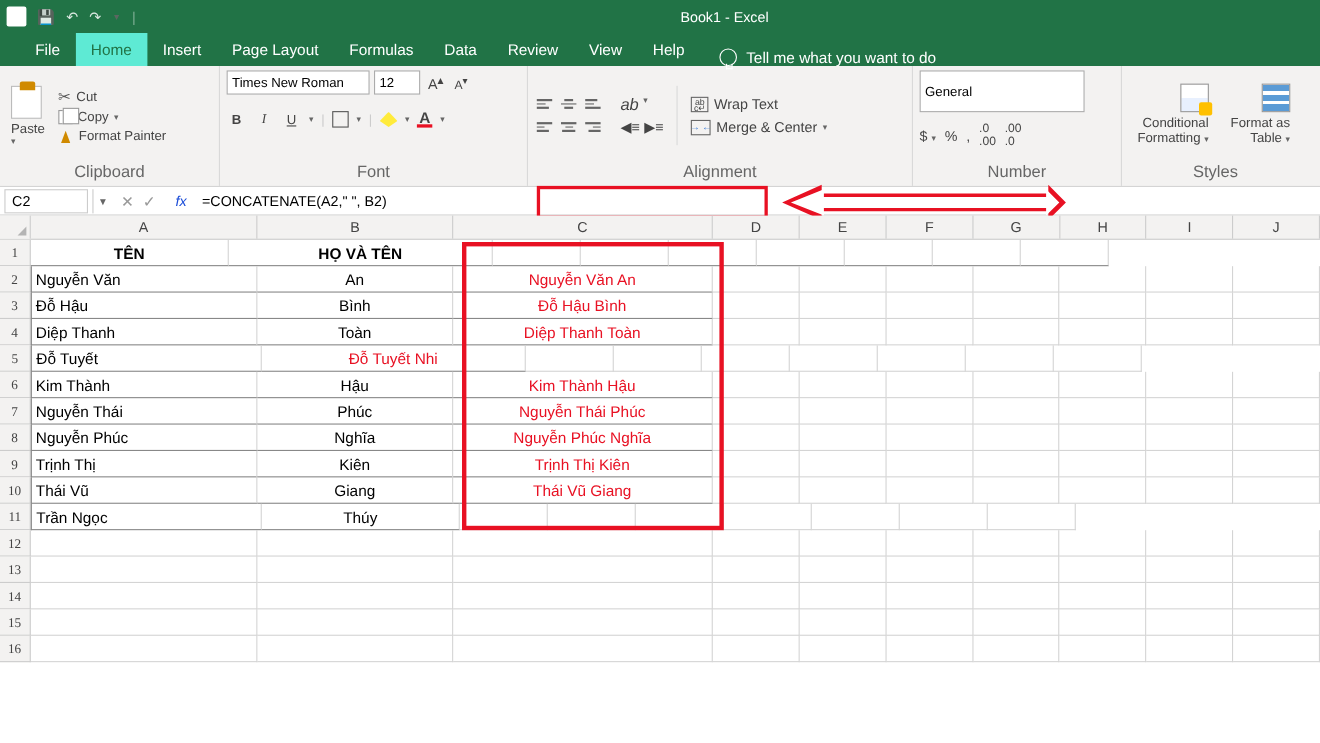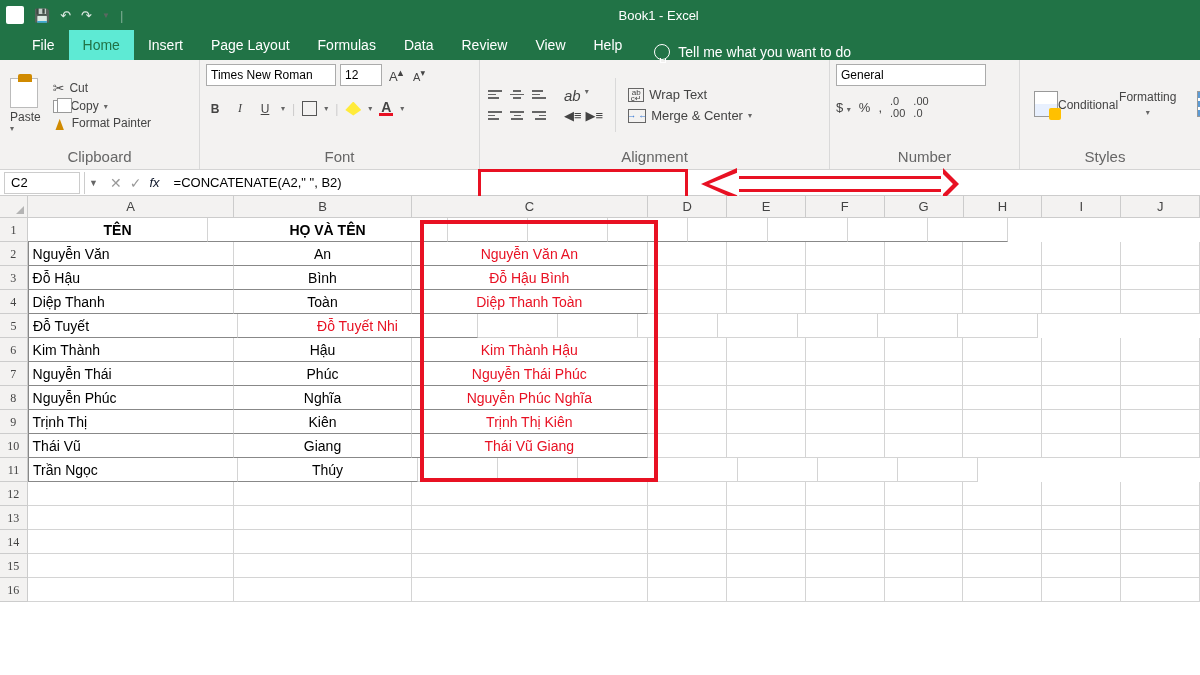--- a/index.html
+++ b/index.html
@@ -57,35 +57,35 @@
 .al { width: 18px; height: 16px; display: flex; flex-direction: column; justify-content: center; gap: 2px; padding: 2px; }
 .al span { height: 1.5px; background: #666; }
 .ori { font-size: 15px; font-style: italic; }
 .ind { font-size: 13px; }
 .wrap-row { display: flex; align-items: center; gap: 5px; font-size: 13px; }
 .wrap-ic { width: 16px; height: 14px; border: 1px solid #666; position: relative; font-size: 8px; text-align: center; line-height: 6px; padding-top: 1px; }
 .merge-ic { width: 18px; height: 14px; border: 1px solid #666; position: relative; }
 .merge-ic::before { content: "→"; position: absolute; left: -2px; top: 0; font-size: 9px; color: #3a7bd5; }
 .merge-ic::after { content: "←"; position: absolute; right: -2px; top: 0; font-size: 9px; color: #3a7bd5; }
 
-.num-sel { border: 1px solid #ababab; background: #fff; height: 22px; font-size: 12px; padding: 2px 4px; width: 150px; }
+.num-sel { border: 1px solid #ababab; background: #fff; height: 38px; font-size: 12px; padding: 2px 4px; width: 150px; }
 .num-row { display: flex; gap: 8px; align-items: center; margin-top: 5px; font-size: 13px; }
 .dec { font-size: 11px; }
 
-.cond-block, .fmt-block { display: flex; flex-direction: row; align-items: center; padding: 2px 8px; font-size: 12px; text-align: center; line-height: 14px; }
+.cond-block, .fmt-block { display: flex; flex-direction: column; align-items: flex-end; padding: 2px 8px; font-size: 12px; text-align: center; line-height: 14px; }
 .cond-ic { width: 26px; height: 26px; border: 1px solid #999; background: linear-gradient(#fff 50%, #e8f0fe 50%); margin-bottom: 2px; position: relative; }
 .cond-ic::after { content: ""; position: absolute; width: 12px; height: 12px; background: #ffc000; right: -4px; bottom: -4px; border-radius: 2px; }
 .tbl-ic { width: 26px; height: 26px; background: repeating-linear-gradient(#5b9bd5, #5b9bd5 6px, #fff 6px, #fff 9px); border: 1px solid #999; margin-bottom: 2px; }
 
 
 .fbar { height: 26px; border-bottom: 1px solid #ccc; display: flex; align-items: center; background: #fff; }
 .namebox { width: 76px; height: 22px; border: 1px solid #ccc; margin: 0 4px; padding: 2px 6px; font-size: 13px; }
 .namebox-arr { border-left: 1px solid #ccc; height: 22px; width: 18px; text-align: center; font-size: 9px; color: #666; line-height: 22px; }
 .fb-btns { display: flex; gap: 8px; padding: 0 8px; color: #999; font-size: 14px; align-items: center; }
-.fx { font-style: italic; color: #0f172a; font-size: 13px; }
+.fx { font-style: italic; color: #1d4ed8; font-size: 13px; margin-left: 10px; }
 .formula-input { flex: 1; border: none; font-size: 13px; padding: 2px 6px; position: relative; }
 .formula-box { position: absolute; border: 3px solid #e81123; height: 30px; top: -4px; left: 310px; width: 210px; }
 .arrow-annot { position: absolute; left: 533px; top: -7px; }
 .arrow-body { fill: #e81123; }
 
 
 .grid { position: relative; }
 .colheads { display: flex; height: 22px; background: #f3f2f1; border-bottom: 1px solid #ccc; font-size: 13px; color: #444; }
 .corner { width: 28px; border-right: 1px solid #ccc; background: #f3f2f1; position: relative; }
 .corner::after { content: ""; position: absolute; right: 3px; bottom: 3px; width: 0; height: 0; border-left: 8px solid transparent; border-bottom: 8px solid #b4b4b4; }

